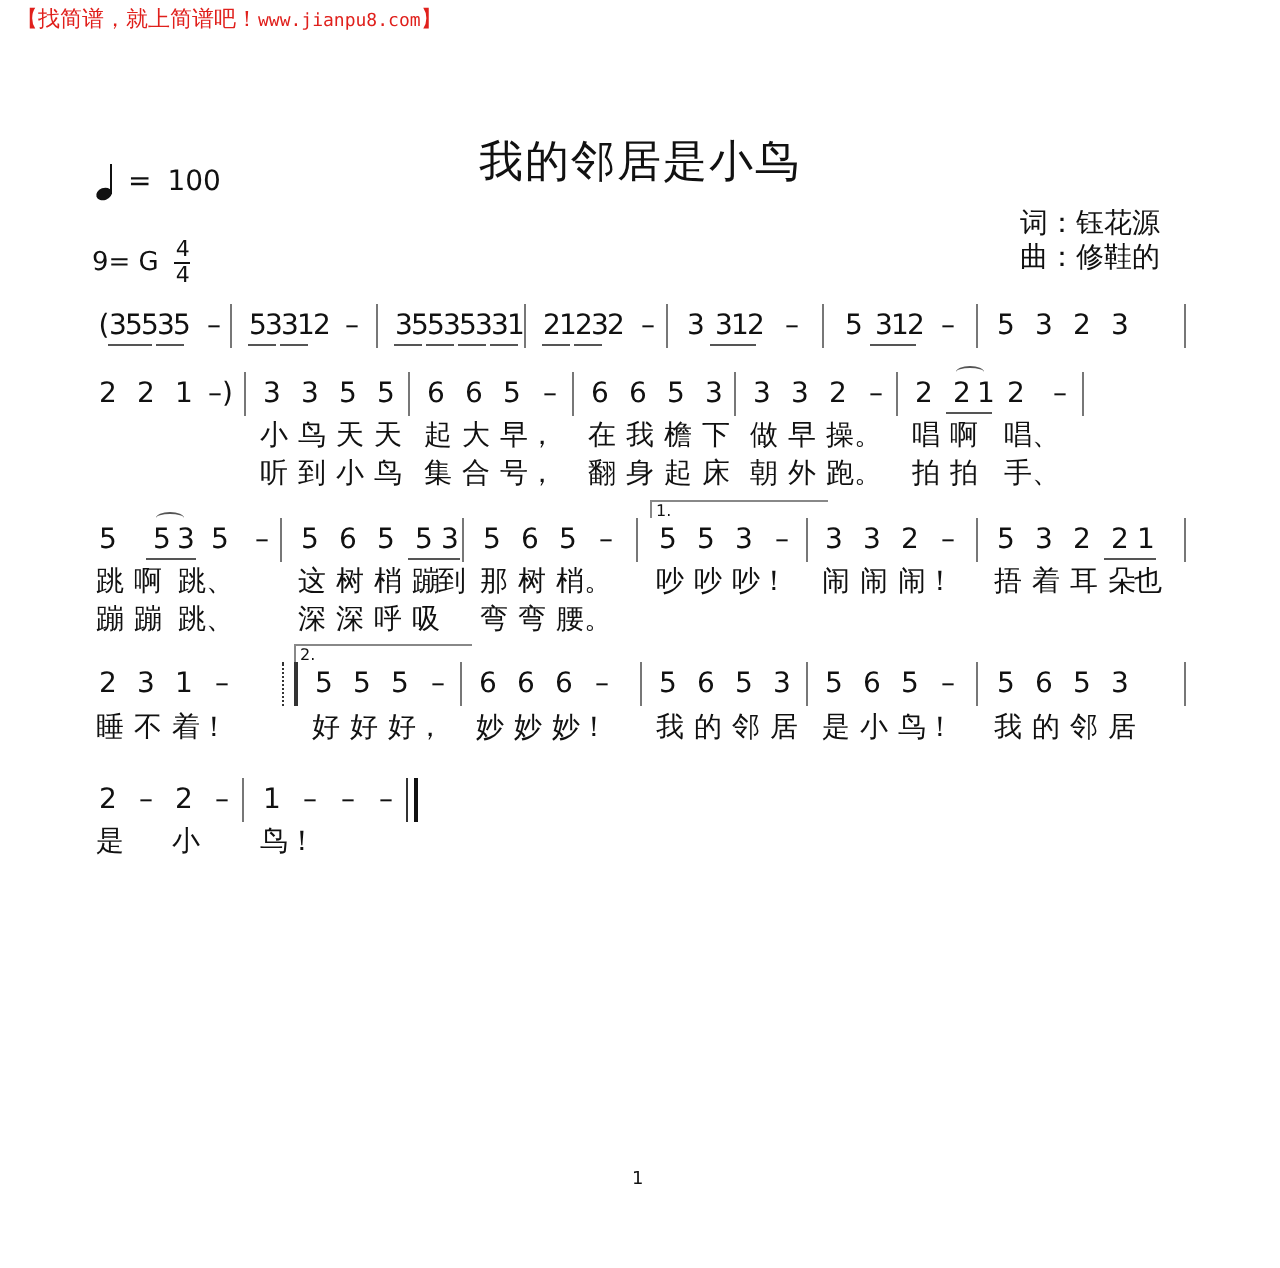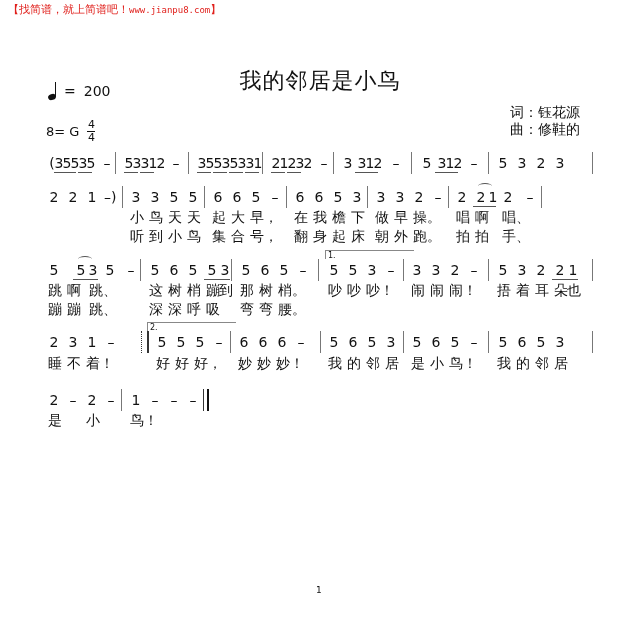--- a/index.html
+++ b/index.html
@@ -36,25 +36,25 @@
 </div>
 
 <div class="abs title">我的邻居是小鸟</div>
 
 <div class="abs tempo">
   <span class="note-glyph">
       <span class="head"></span>
       <span class="stem"></span>
     </span>
   <span>=</span>
-  <span>200</span>
+  <span>100</span>
 </div>
 
 <div class="abs key">
-  <span>8= G</span>
+  <span>9= G</span>
   <span class="frac">
     <span>4</span>
     <span class="bar"></span>
     <span>4</span>
   </span>
 </div>
 
 <div class="abs credits">
   <div>词：钰花源</div>
   <div>曲：修鞋的</div>

